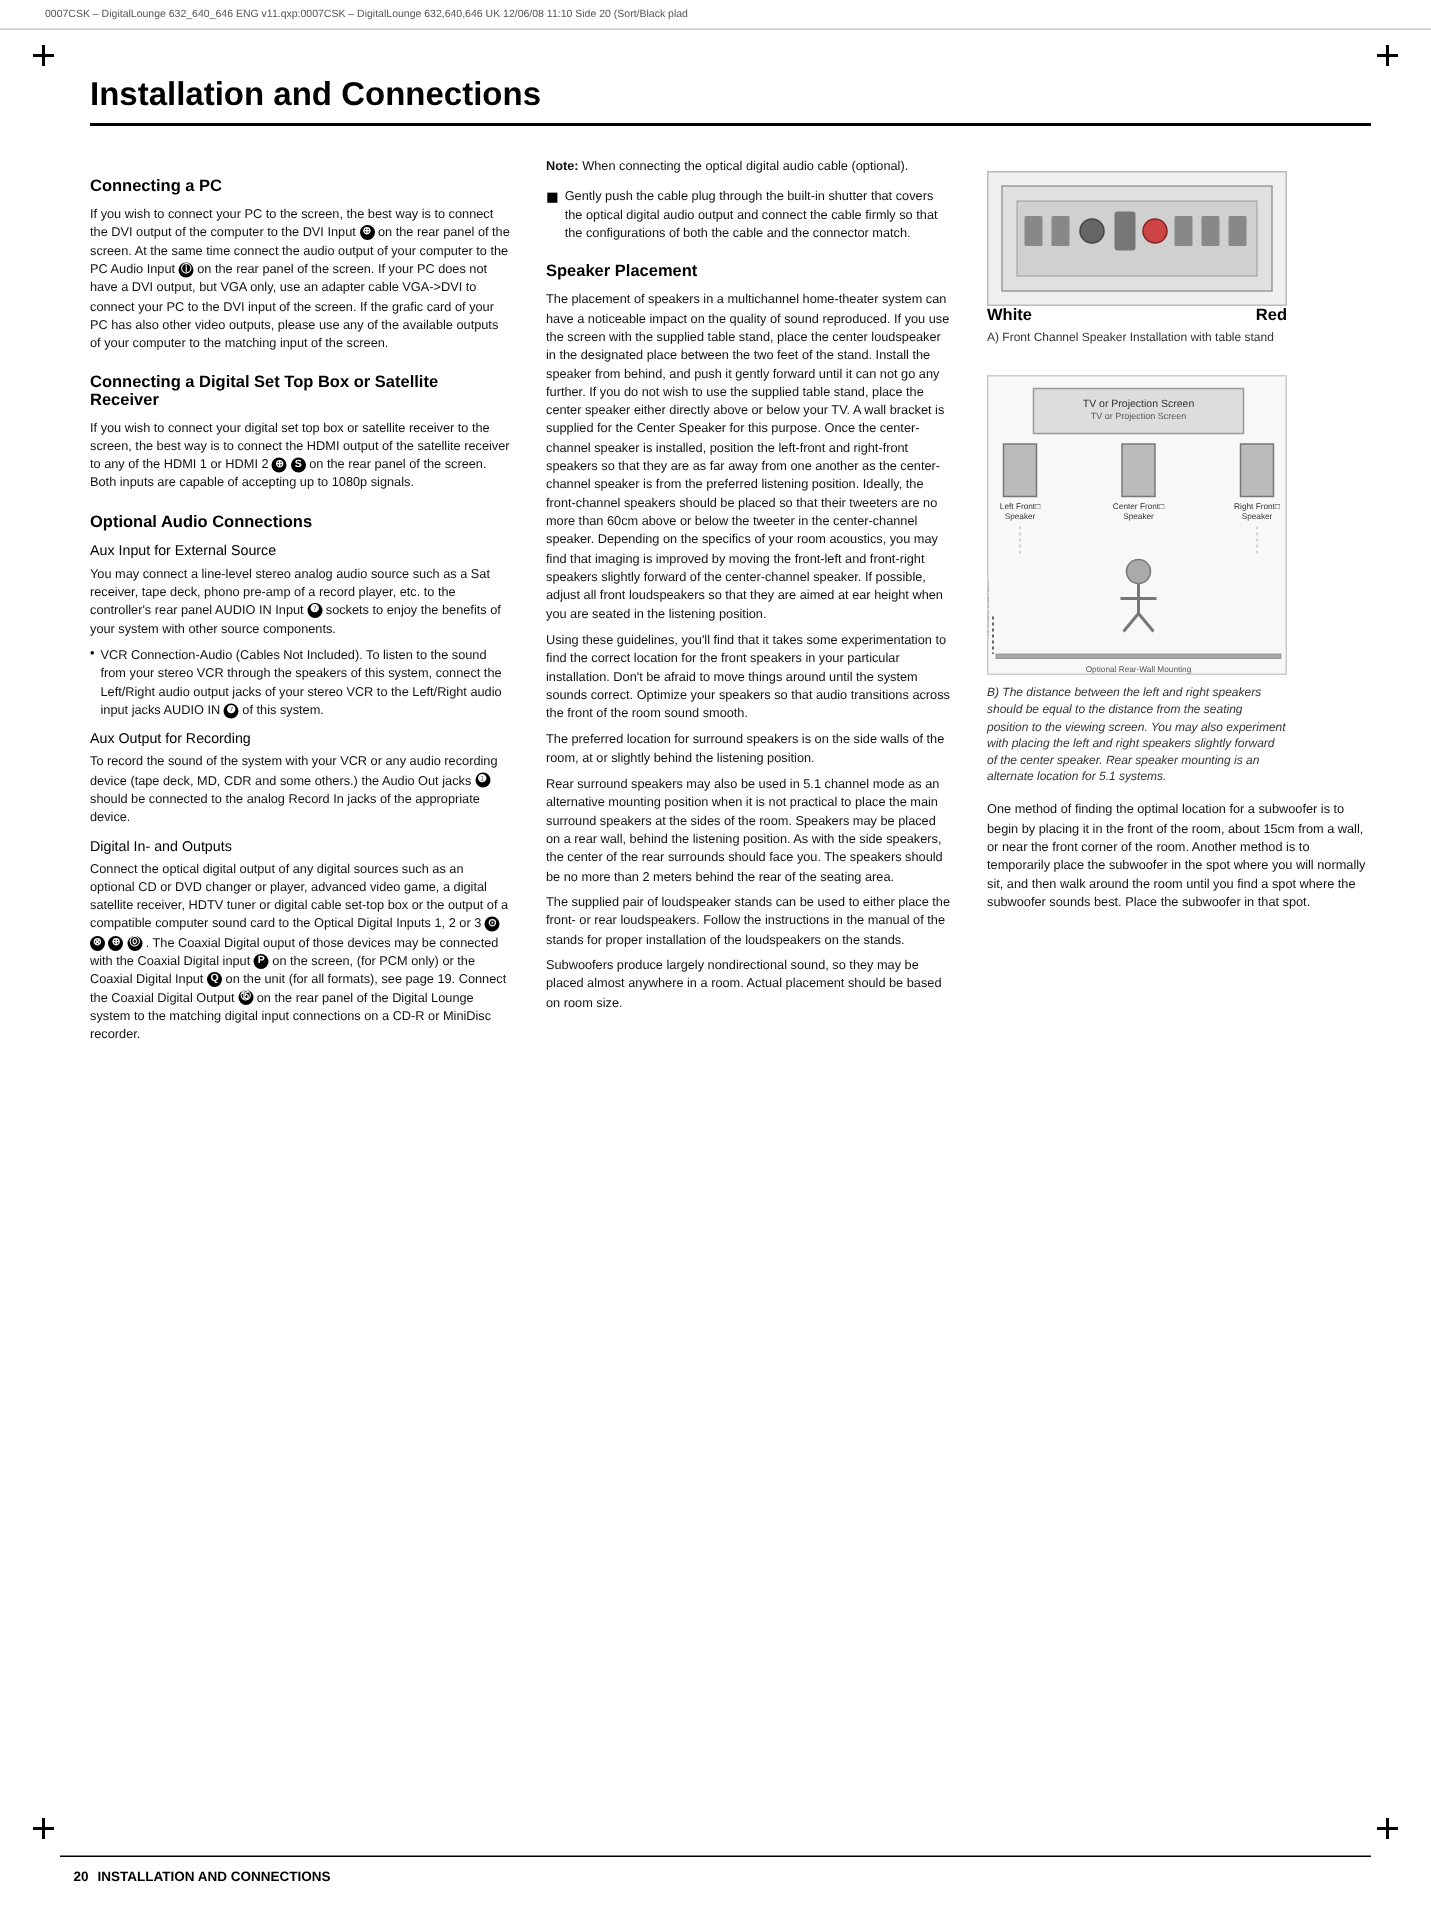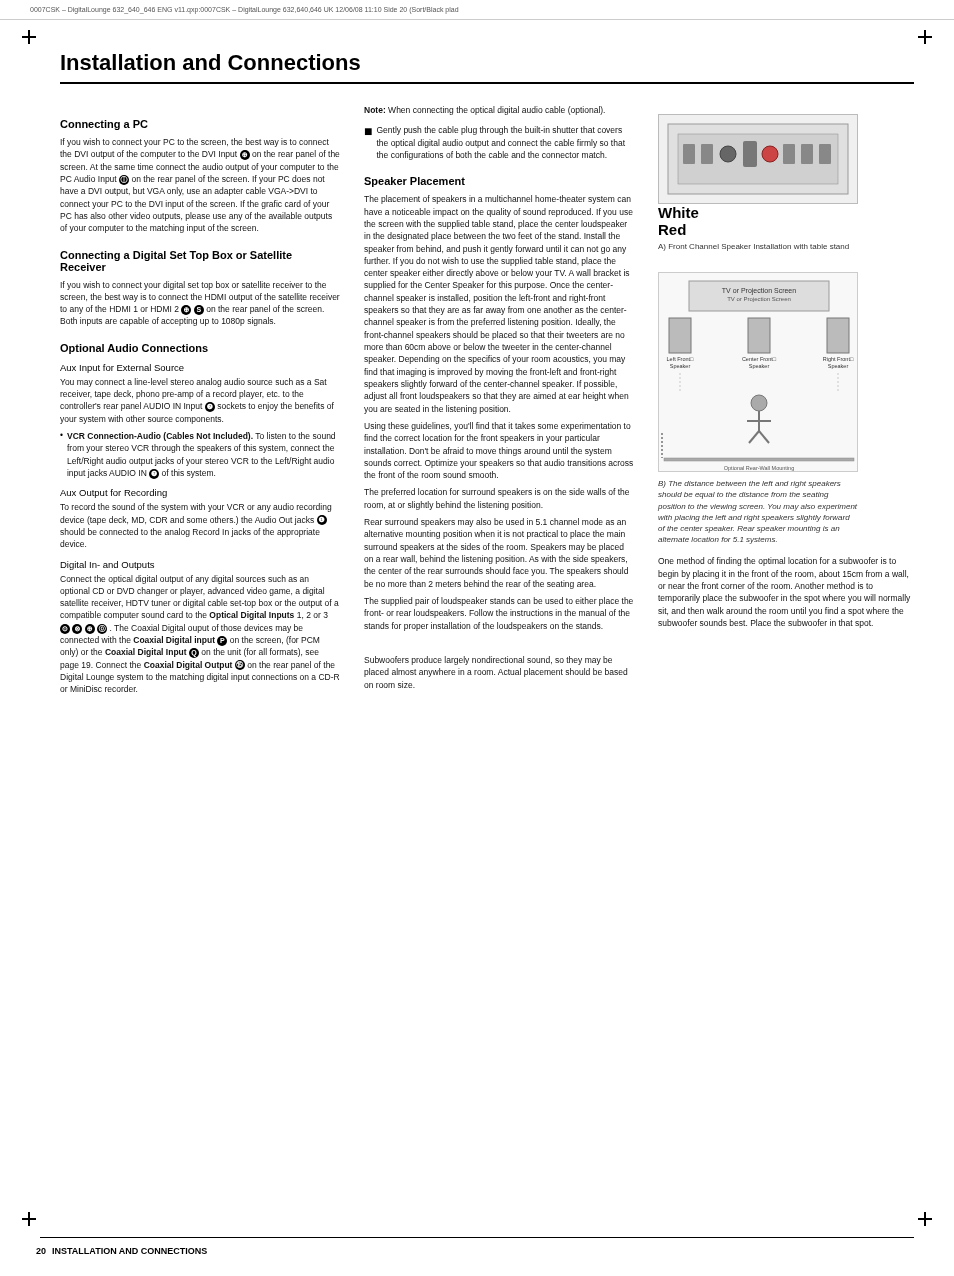--- a/index.html
+++ b/index.html
@@ -83,38 +83,37 @@
       gap: 4px;
       margin: 5px 0;
     }
 
     .bullet-dot {
       flex-shrink: 0;
       font-size: 8.5px;
     }
 
     .bold-inline {
-      font-weight: bold;
+      font-weight: normal;
     }
 
     .image-container {
       margin-top: 10px;
       display: flex;
       flex-direction: column;
       align-items: flex-start;
     }
 
     .white-red-label {
       display: flex;
       justify-content: space-between;
       width: 200px;
-      font-size: 15px;
+      font-size: 11px;
       font-weight: bold;
       margin-bottom: 3px;
-      flex-direction: column;
     }
 
     .caption-text {
       font-size: 8px;
       color: #333;
       margin-bottom: 10px;
       max-width: 200px;
       line-height: 1.4;
     }
 
@@ -132,21 +131,21 @@
       font-style: italic;
       color: #333;
       max-width: 200px;
       line-height: 1.4;
       margin-bottom: 10px;
     }
 
     .page-footer {
       position: absolute;
       bottom: 20px;
-      left: 36px;
+      left: 49px;
       font-size: 9px;
       font-weight: bold;
       color: #000;
       display: flex;
       align-items: center;
       gap: 6px;
     }
 
     .footer-line {
       position: absolute;
@@ -306,21 +305,21 @@
         <div class="body-text">
           <span>Gently push the cable plug through the built-in shutter that covers the optical digital audio output and connect the cable firmly so that the configurations of both the cable and the connector match.</span>
         </div>
       </div>
 
       <div class="section-title" style="margin-top:14px;">Speaker Placement</div>
       <div class="body-text" style="margin-bottom:5px;">The placement of speakers in a multichannel home-theater system can have a noticeable impact on the quality of sound reproduced. If you use the screen with the supplied table stand, place the center loudspeaker in the designated place between the two feet of the stand. Install the speaker from behind, and push it gently forward until it can not go any further. If you do not wish to use the supplied table stand, place the center speaker either directly above or below your TV. A wall bracket is supplied for the Center Speaker for this purpose. Once the center-channel speaker is installed, position the left-front and right-front speakers so that they are as far away from one another as the center-channel speaker is from the preferred listening position. Ideally, the front-channel speakers should be placed so that their tweeters are no more than 60cm above or below the tweeter in the center-channel speaker. Depending on the specifics of your room acoustics, you may find that imaging is improved by moving the front-left and front-right speakers slightly forward of the center-channel speaker. If possible, adjust all front loudspeakers so that they are aimed at ear height when you are seated in the listening position.</div>
       <div class="body-text" style="margin-bottom:5px;">Using these guidelines, you'll find that it takes some experimentation to find the correct location for the front speakers in your particular installation. Don't be afraid to move things around until the system sounds correct. Optimize your speakers so that audio transitions across the front of the room sound smooth.</div>
       <div class="body-text" style="margin-bottom:5px;">The preferred location for surround speakers is on the side walls of the room, at or slightly behind the listening position.</div>
       <div class="body-text" style="margin-bottom:5px;">Rear surround speakers may also be used in 5.1 channel mode as an alternative mounting position when it is not practical to place the main surround speakers at the sides of the room. Speakers may be placed on a rear wall, behind the listening position. As with the side speakers, the center of the rear surrounds should face you. The speakers should be no more than 2 meters behind the rear of the seating area.</div>
-      <div class="body-text" style="margin-bottom:22px;">The supplied pair of loudspeaker stands can be used to either place the front- or rear loudspeakers. Follow the instructions in the manual of the stands for proper installation of the loudspeakers on the stands.</div>
+      <div class="body-text" style="margin-bottom:5px;">The supplied pair of loudspeaker stands can be used to either place the front- or rear loudspeakers. Follow the instructions in the manual of the stands for proper installation of the loudspeakers on the stands.</div>
       <div class="body-text">Subwoofers produce largely nondirectional sound, so they may be placed almost anywhere in a room. Actual placement should be based on room size.</div>
     </div>
 
     <div class="right-col">
 
       <div class="image-container">
         <div class="connector-image">
 
           <svg width="190" height="80">
             <rect x="5" y="5" width="180" height="70" fill="#e0e0e0" stroke="#999" stroke-width="1"></rect>

